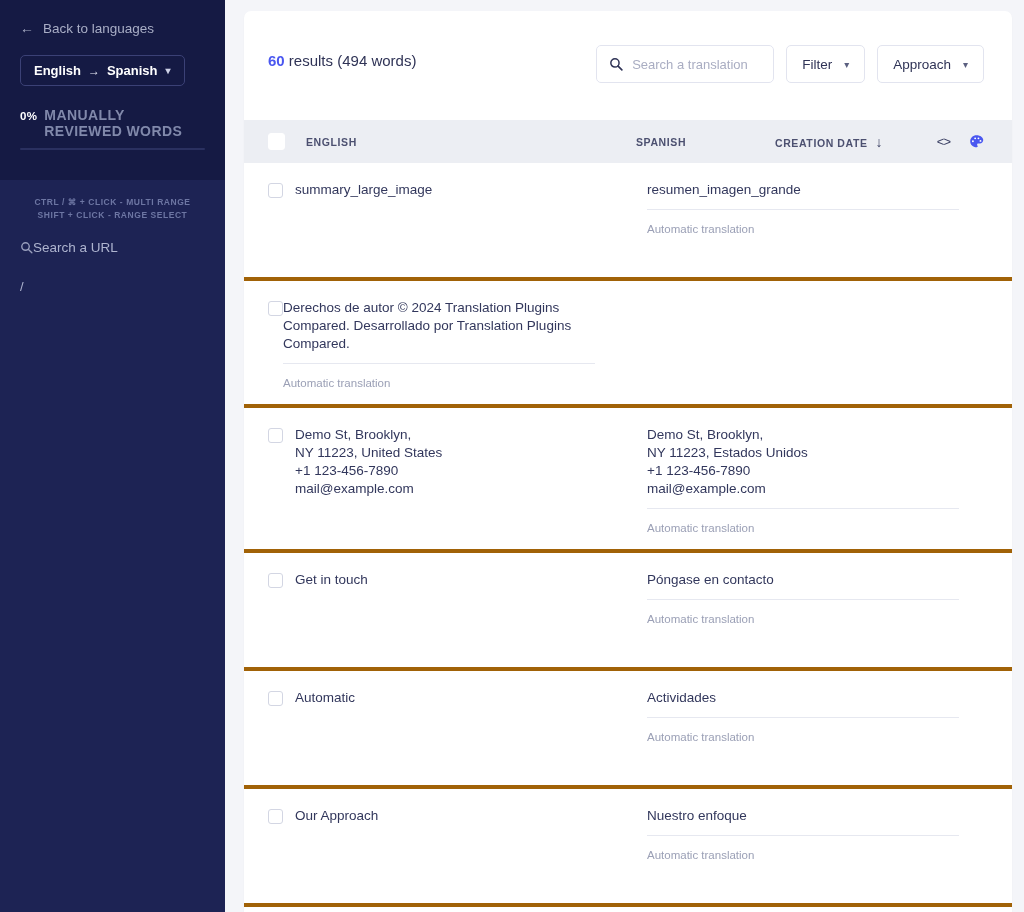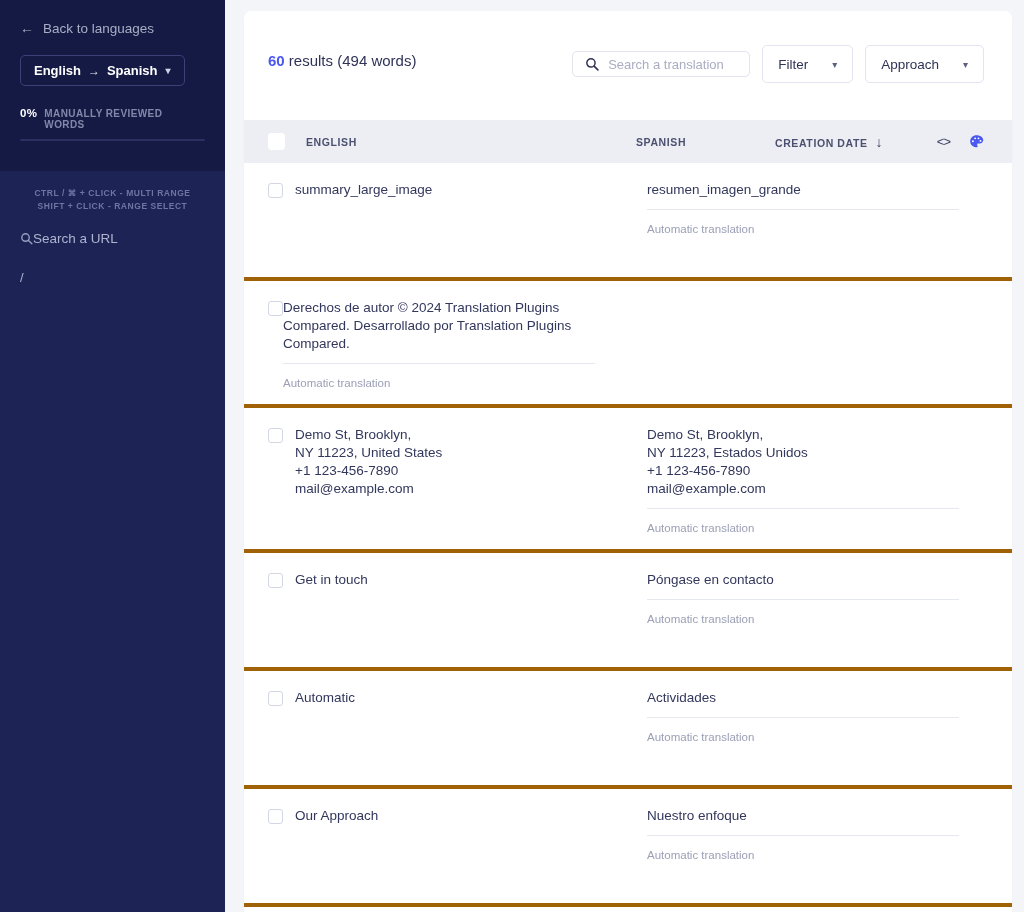--- a/index.html
+++ b/index.html
@@ -65,21 +65,21 @@
 
   .progress-block { margin-top: 21px; }
   .progress-label {
     display: flex;
     align-items: baseline;
     gap: 7px;
     font-size: 10.5px;
     letter-spacing: .35px;
   }
   .progress-pct { color: #ffffff; font-weight: 700; font-size: 11.5px; }
-  .progress-text { color: #8189ab; font-weight: 700; font-size: 10px; letter-spacing:.4px; }
+  .progress-text { color: #8189ab; font-weight: 700; font-size: 14px; letter-spacing:.4px; }
   .progress-track {
     margin-top: 9px;
     height: 2px;
     width: 185px;
     background: #2a3060;
     border-radius: 2px;
     overflow: hidden;
   }
   .progress-fill { height: 100%; width: 0%; background: #4d5dfb; }
 
@@ -149,21 +149,21 @@
   .results-count { color: #4a57f0; font-weight: 700; }
   .results-rest { color: #2f3356; font-weight: 400; }
 
   .tb-right { display: flex; align-items: center; gap: 12px; }
 
   .search-box {
     display: flex;
     align-items: center;
     gap: 9px;
     width: 178px;
-    height: 26px;
+    height: 38px;
     border: 1px solid #e2e4ef;
     border-radius: 5px;
     padding: 0 12px;
     background: #fff;
   }
   .search-box .mag2 { width: 14px; height: 14px; flex: 0 0 14px; }
   .search-box input {
     border: 0;
     outline: 0;
     font-family: "Liberation Sans", sans-serif;
@@ -178,21 +178,21 @@
     height: 38px;
     border: 1px solid #e2e4ef;
     border-radius: 5px;
     background: #fff;
     padding: 0 15px;
     font-family: "Liberation Sans", sans-serif;
     font-size: 13.5px;
     color: #2f3356;
     display: flex;
     align-items: center;
-    gap: 24px;
+    gap: 12px;
     cursor: pointer;
   }
   .tb-btn .cv2 { font-size: 10px; color: #5b6080; }
 
   
   .thead {
     background: #eceef3;
     height: 43px;
     display: flex;
     align-items: center;

